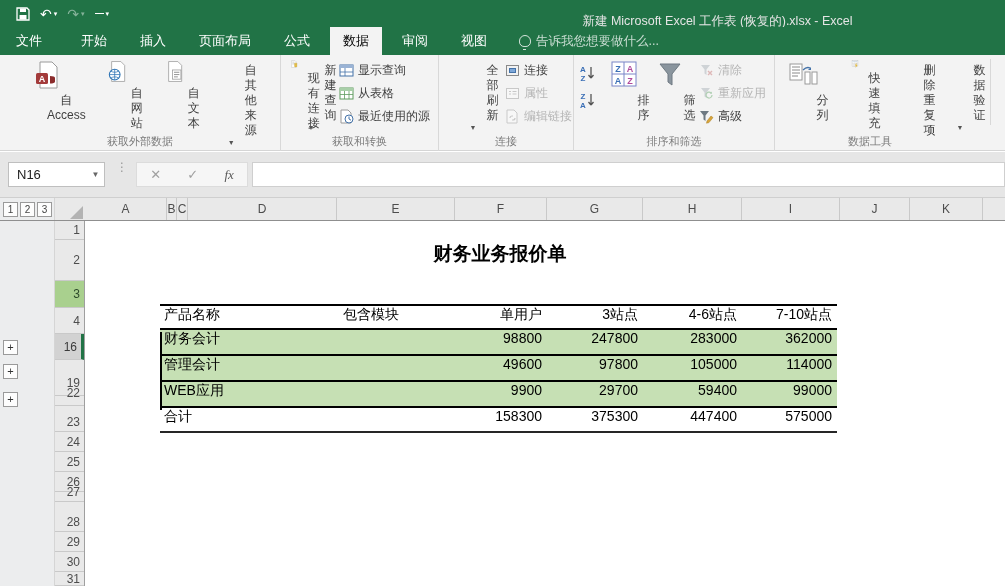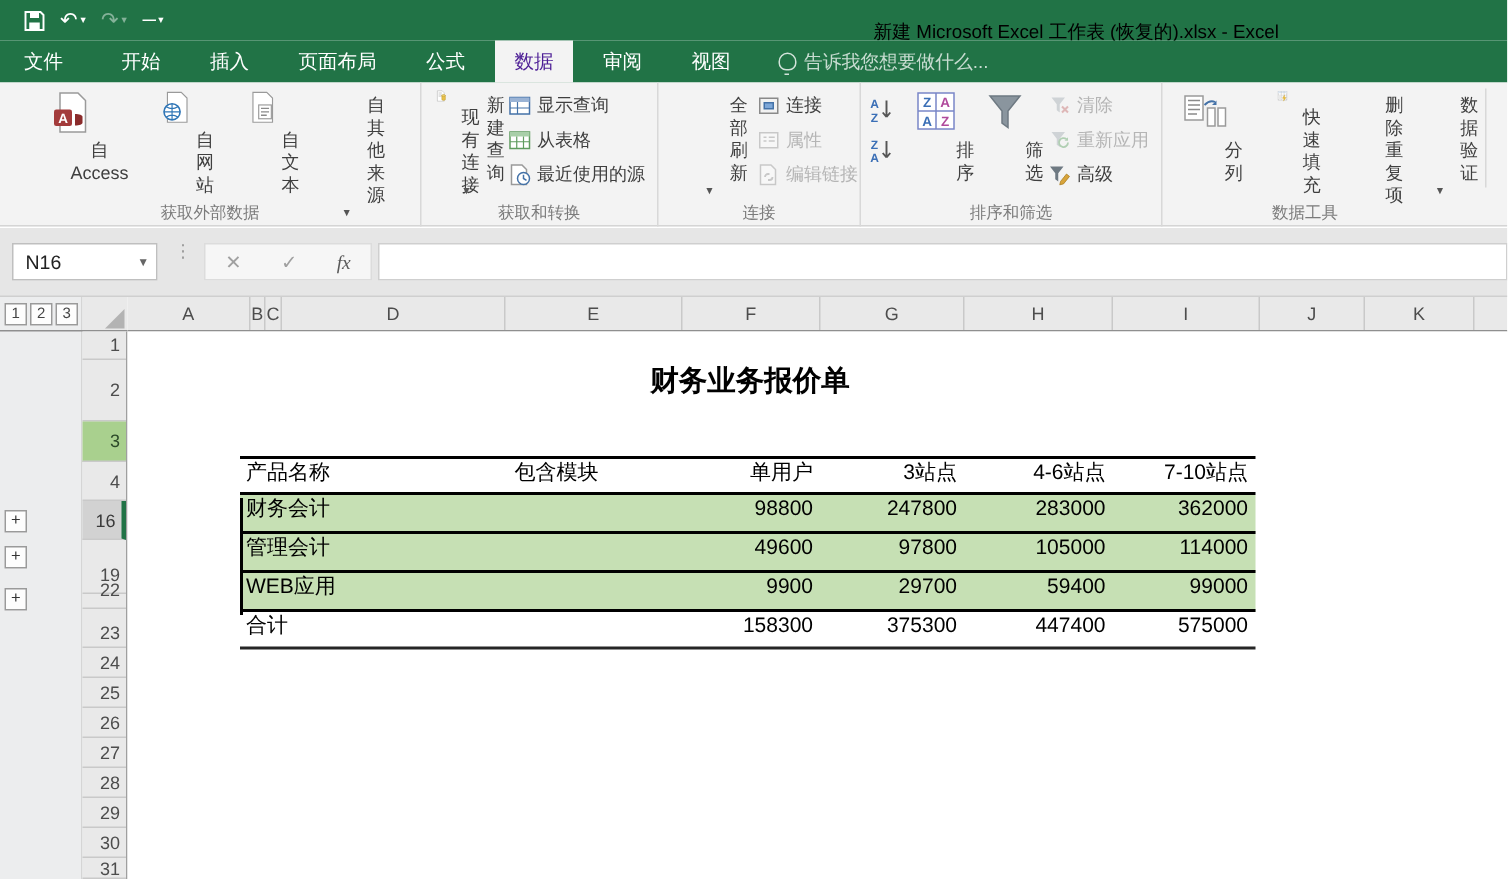--- a/index.html
+++ b/index.html
@@ -6,27 +6,27 @@
   html,body { width:1005px; height:586px; overflow:hidden; }
   body { font-family:"Liberation Sans","DejaVu Sans",sans-serif; font-size:12px; color:#333; background:#fff; }
   #app { position:relative; width:1005px; height:586px; overflow:hidden; background:#fff; }
 
   
   .titlebar { position:absolute; left:0; top:0; width:1005px; height:27px; background:#217346; display:flex; align-items:center; }
   .qat { display:flex; align-items:center; gap:10px; padding-left:16px; color:#fff; }
   .qat .qbtn { display:flex; align-items:center; gap:2px; font-size:13px; color:#fff; cursor:default; }
   .qat .dim { opacity:.45; }
   .caret-w { font-size:7px; line-height:1; }
-  .win-title { position:absolute; left:530px; top:8px; width:375px; height:27px; line-height:27px; text-align:center; color:#000000; font-size:12.5px; white-space:nowrap; }
+  .win-title { position:absolute; left:530px; top:8px; width:375px; height:27px; line-height:27px; text-align:center; color:#e5e5e5; font-size:12.5px; white-space:nowrap; }
 
   
   .tabrow { position:absolute; left:0; top:27px; width:1005px; height:28px; background:#217346; display:flex; align-items:stretch; }
   .tab { color:#fff; font-size:13px; line-height:28px; padding:0 13px; margin-right:7px; cursor:default; }
   .tab.file { padding:0 16px; margin-right:10px; }
-  .tab.active { background:#f3f3f3; color:#4c1d95; }
+  .tab.active { background:#f3f3f3; color:#000000; }
   .tellme { display:flex; align-items:center; gap:5px; color:rgba(255,255,255,.75); font-size:12.5px; margin-left:12px; }
   .bulb { width:12px; height:12px; border:1.5px solid rgba(255,255,255,.8); border-radius:50% 50% 42% 42%; position:relative; }
   .bulb::after { content:""; position:absolute; left:3px; bottom:-4px; width:3px; height:3px; border-bottom:1.5px solid rgba(255,255,255,.8); }
 
   
   .ribbon { position:absolute; left:0; top:55px; width:1005px; height:96px; background:#f3f3f3; border-bottom:1px solid #d5d5d5; }
   .rgroup { position:absolute; top:0; height:96px; border-right:1px solid #d8d8d8; }
   .rgroup-label { position:absolute; left:0; right:0; bottom:2px; text-align:center; font-size:11px; color:#7b7b7b; white-space:nowrap; }
   .rgroup-body { position:absolute; left:0; top:2px; right:0; height:76px; display:flex; align-items:flex-start; }
   .rbtn-lg { display:flex; flex-direction:column; align-items:center; justify-content:flex-start; height:74px; padding:3px 3px 0; cursor:default; }
@@ -427,21 +427,21 @@
       <div class="rowh" style="top:19px;height:41px">2</div>
       <div class="rowh sel3" style="top:60px;height:27px">3</div>
       <div class="rowh" style="top:87px;height:26px">4</div>
       <div class="rowh sel16" style="top:113px;height:26px">16</div>
       <div class="rowh" style="top:149px;height:26px">19</div>
       <div class="rowh" style="top:159px;height:26px">22</div>
       <div class="rowh" style="top:191px;height:20px">23</div>
       <div class="rowh" style="top:211px;height:20px">24</div>
       <div class="rowh" style="top:231px;height:20px">25</div>
       <div class="rowh" style="top:251px;height:20px">26</div>
-      <div class="rowh" style="top:271px;height:20px">27</div>
+      <div class="rowh" style="top:261px;height:20px">27</div>
       <div class="rowh" style="top:291px;height:20px">28</div>
       <div class="rowh" style="top:311px;height:20px">29</div>
       <div class="rowh" style="top:331px;height:20px">30</div>
       <div class="rowh" style="top:351px;height:14px">31</div>
     </div>
 
     <div class="plusbtn" style="top:142px">+</div>
     <div class="plusbtn" style="top:166px">+</div>
     <div class="plusbtn" style="top:194px">+</div>
 

